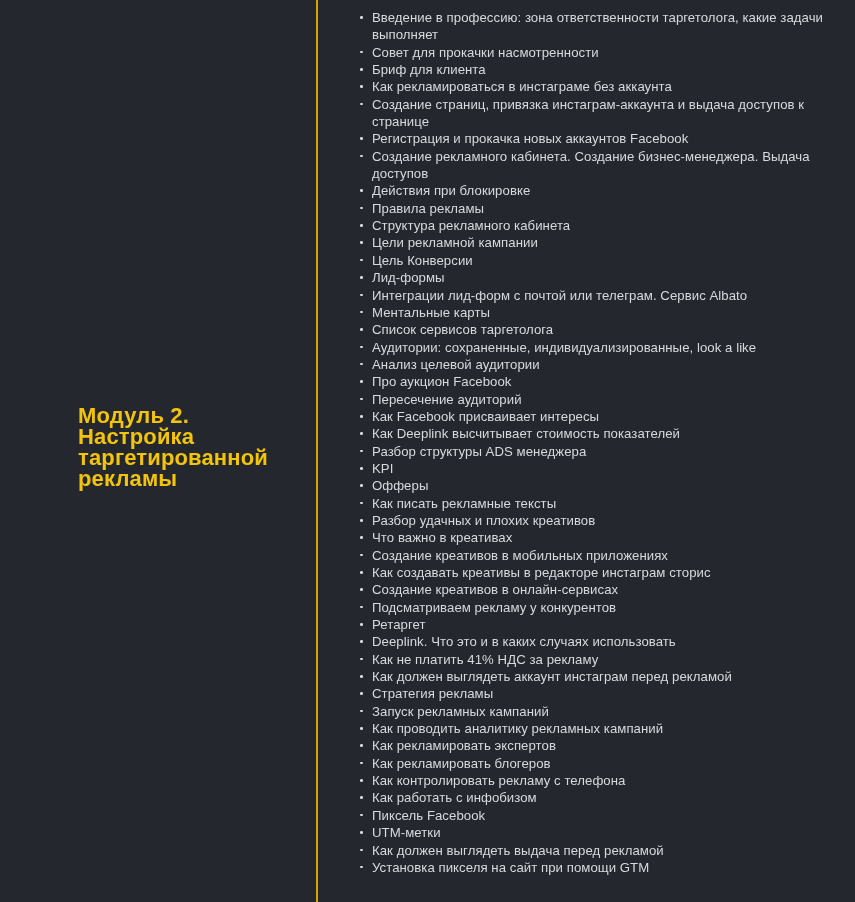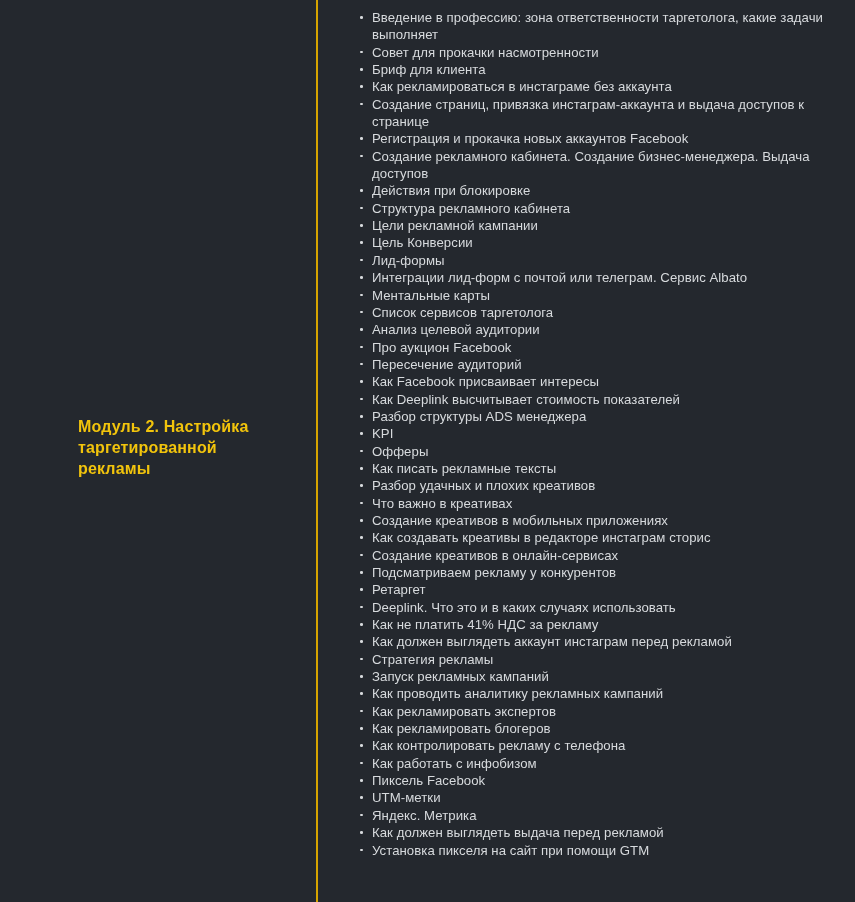--- a/index.html
+++ b/index.html
@@ -28,21 +28,21 @@
     width: 316px;
     flex: 0 0 316px;
     display: flex;
     align-items: center;
     justify-content: flex-end;
     box-sizing: border-box;
     padding-right: 66px;
   }
   .module-title {
     color: #f2c40c;
-    font-size: 16px;
+    font-size: 22px;
     font-weight: bold;
     line-height: 21px;
     letter-spacing: 0.15px;
     width: 172px;
     text-align: left;
     margin: 0;
     margin-top: -8px;
   }
   .module-divider {
     position: absolute;
@@ -126,20 +126,24 @@
         <li>
           <span class="bullet-dot"></span>
           <span class="topic-text">Создание рекламного кабинета. Создание бизнес-менеджера. Выдача доступов</span>
         </li>
         <li>
           <span class="bullet-dot"></span>
           <span class="topic-text">Действия при блокировке</span>
         </li>
         <li>
           <span class="bullet-dot"></span>
+          <span class="topic-text">Правила рекламы</span>
+        </li>
+        <li>
+          <span class="bullet-dot"></span>
           <span class="topic-text">Структура рекламного кабинета</span>
         </li>
         <li>
           <span class="bullet-dot"></span>
           <span class="topic-text">Цели рекламной кампании</span>
         </li>
         <li>
           <span class="bullet-dot"></span>
           <span class="topic-text">Цель Конверсии</span>
         </li>
@@ -154,20 +158,24 @@
         <li>
           <span class="bullet-dot"></span>
           <span class="topic-text">Ментальные карты</span>
         </li>
         <li>
           <span class="bullet-dot"></span>
           <span class="topic-text">Список сервисов таргетолога</span>
         </li>
         <li>
           <span class="bullet-dot"></span>
+          <span class="topic-text">Аудитории: сохраненные, индивидуализированные, look a like</span>
+        </li>
+        <li>
+          <span class="bullet-dot"></span>
           <span class="topic-text">Анализ целевой аудитории</span>
         </li>
         <li>
           <span class="bullet-dot"></span>
           <span class="topic-text">Про аукцион Facebook</span>
         </li>
         <li>
           <span class="bullet-dot"></span>
           <span class="topic-text">Пересечение аудиторий</span>
         </li>
@@ -263,24 +271,20 @@
           <span class="bullet-dot"></span>
           <span class="topic-text">Как работать с инфобизом</span>
         </li>
         <li>
           <span class="bullet-dot"></span>
           <span class="topic-text">Пиксель Facebook</span>
         </li>
         <li>
           <span class="bullet-dot"></span>
           <span class="topic-text">UTM-метки</span>
-        </li>
-        <li>
-          <span class="bullet-dot"></span>
-          <span class="topic-text">Яндекс. Метрика</span>
         </li>
         <li>
           <span class="bullet-dot"></span>
           <span class="topic-text">Как должен выглядеть выдача перед рекламой</span>
         </li>
         <li>
           <span class="bullet-dot"></span>
           <span class="topic-text">Установка пикселя на сайт при помощи GTM</span>
         </li>
       </ul>

